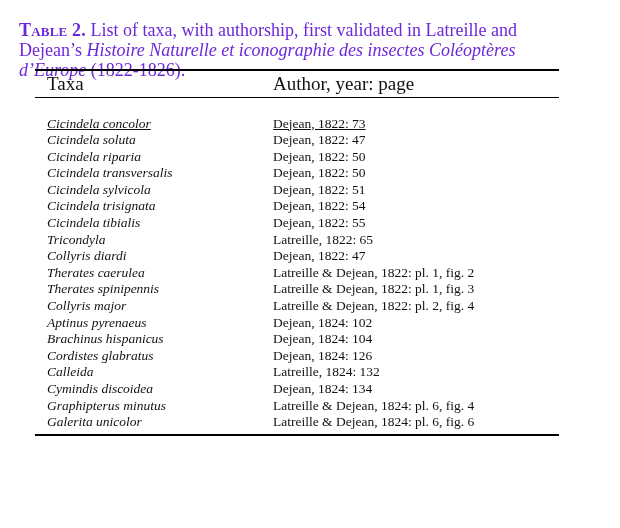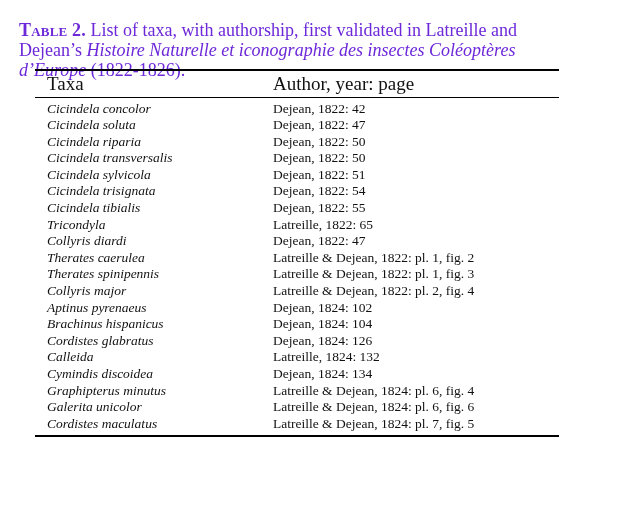--- a/index.html
+++ b/index.html
@@ -47,21 +47,21 @@
     font-weight: normal;
     text-align: left;
     vertical-align: middle;
     height: 27px;
     border-bottom: 1.5px solid #000000;
     padding: 0 0 0 12px;
     font-size: 19px;
     margin-top: 28px;
   }
   table.taxa thead th.col-author { padding-left: 0; }
-  table.taxa tbody tr:first-child td { padding-top: 3px; }
+  table.taxa tbody tr:first-child td { padding-top: 18px; text-decoration: underline; }
   table.taxa tbody td {
     height: 16.6px;
     line-height: 16.6px;
     padding: 0 0 0 12px;
     white-space: nowrap;
     overflow: hidden;
     vertical-align: middle;
   }
   table.taxa tbody td.authorship-cell { padding-left: 0; }
   table.taxa tbody td.taxon-cell { font-style: italic; }
@@ -85,21 +85,21 @@
         </colgroup>
       <thead>
         <tr>
           <th class="col-taxa">Taxa</th>
           <th class="col-author">Author, year: page</th>
         </tr>
       </thead>
       <tbody>
   <tr>
     <td class="taxon-cell">Cicindela concolor</td>
-    <td class="authorship-cell">Dejean, 1822: 42</td>
+    <td class="authorship-cell">Dejean, 1822: 73</td>
   </tr>
 
   <tr>
     <td class="taxon-cell">Cicindela soluta</td>
     <td class="authorship-cell">Dejean, 1822: 47</td>
   </tr>
 
   <tr>
     <td class="taxon-cell">Cicindela riparia</td>
     <td class="authorship-cell">Dejean, 1822: 50</td>
@@ -182,21 +182,17 @@
   <tr>
     <td class="taxon-cell">Graphipterus minutus</td>
     <td class="authorship-cell">Latreille &amp; Dejean, 1824: pl. 6, fig. 4</td>
   </tr>
 
   <tr>
     <td class="taxon-cell">Galerita unicolor</td>
     <td class="authorship-cell">Latreille &amp; Dejean, 1824: pl. 6, fig. 6</td>
   </tr>
 
-  <tr>
-    <td class="taxon-cell">Cordistes maculatus</td>
-    <td class="authorship-cell">Latreille &amp; Dejean, 1824: pl. 7, fig. 5</td>
-  </tr>
 </tbody>
     </table>
   </div>
 
 </div>
 
 </body></html>

